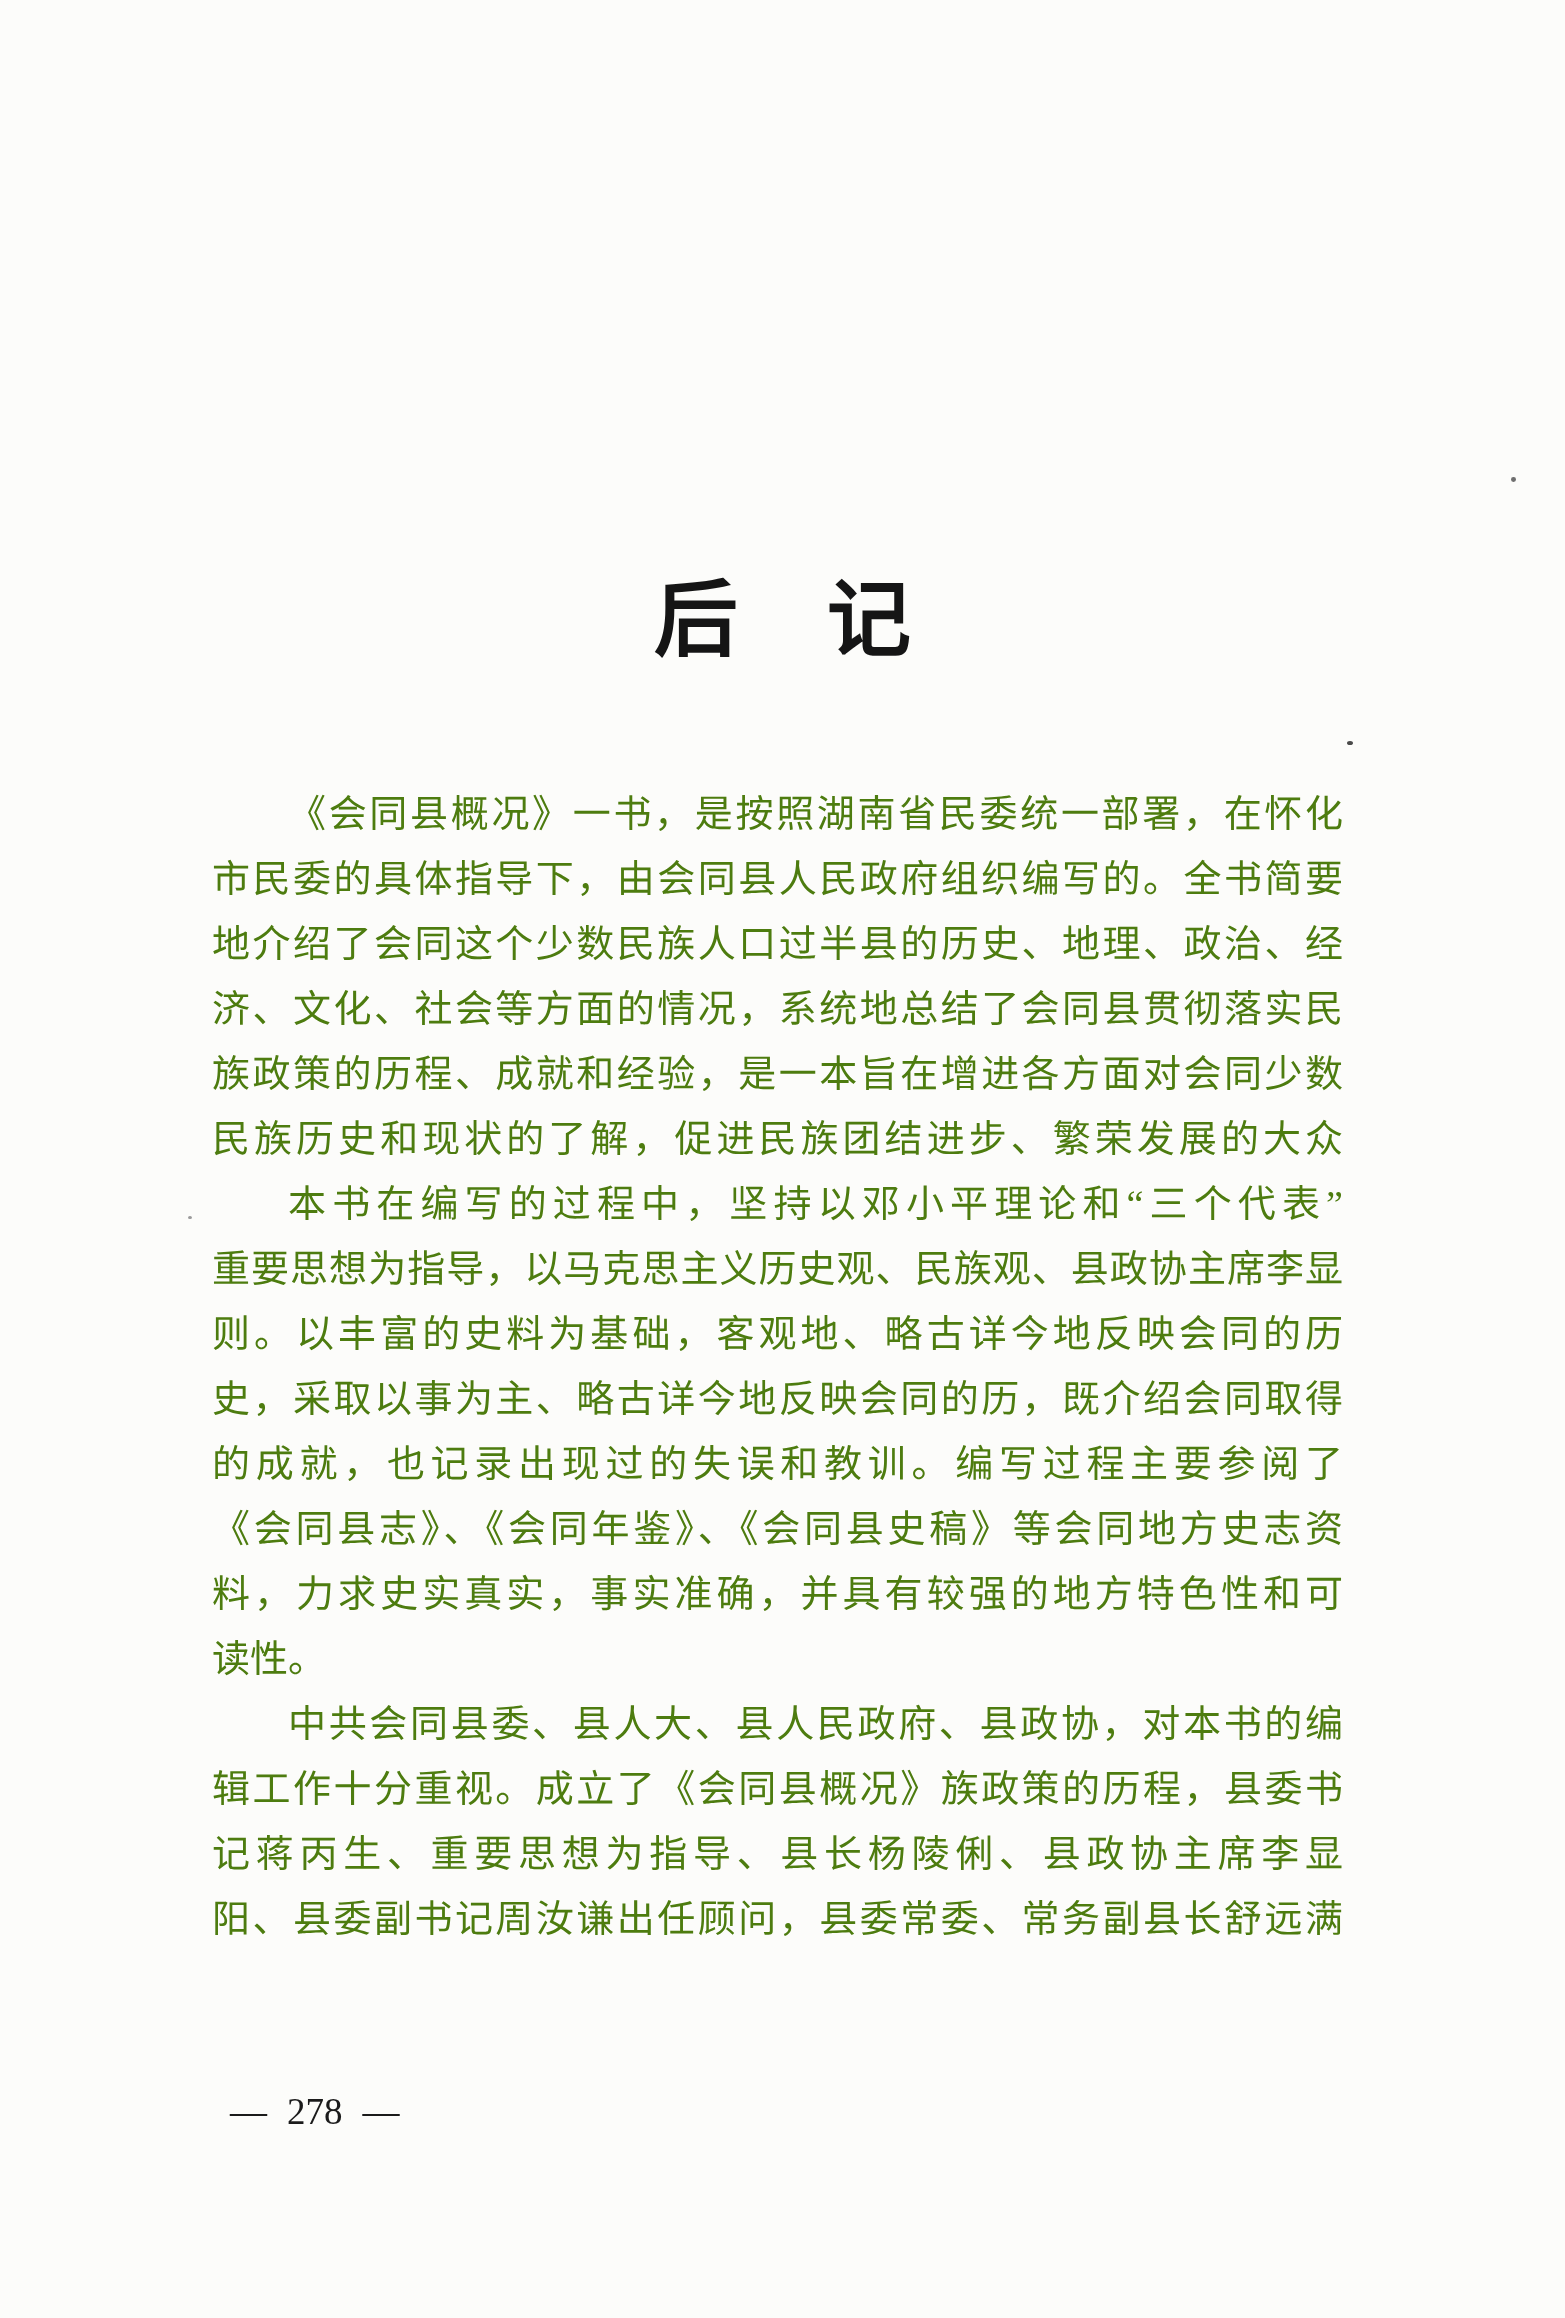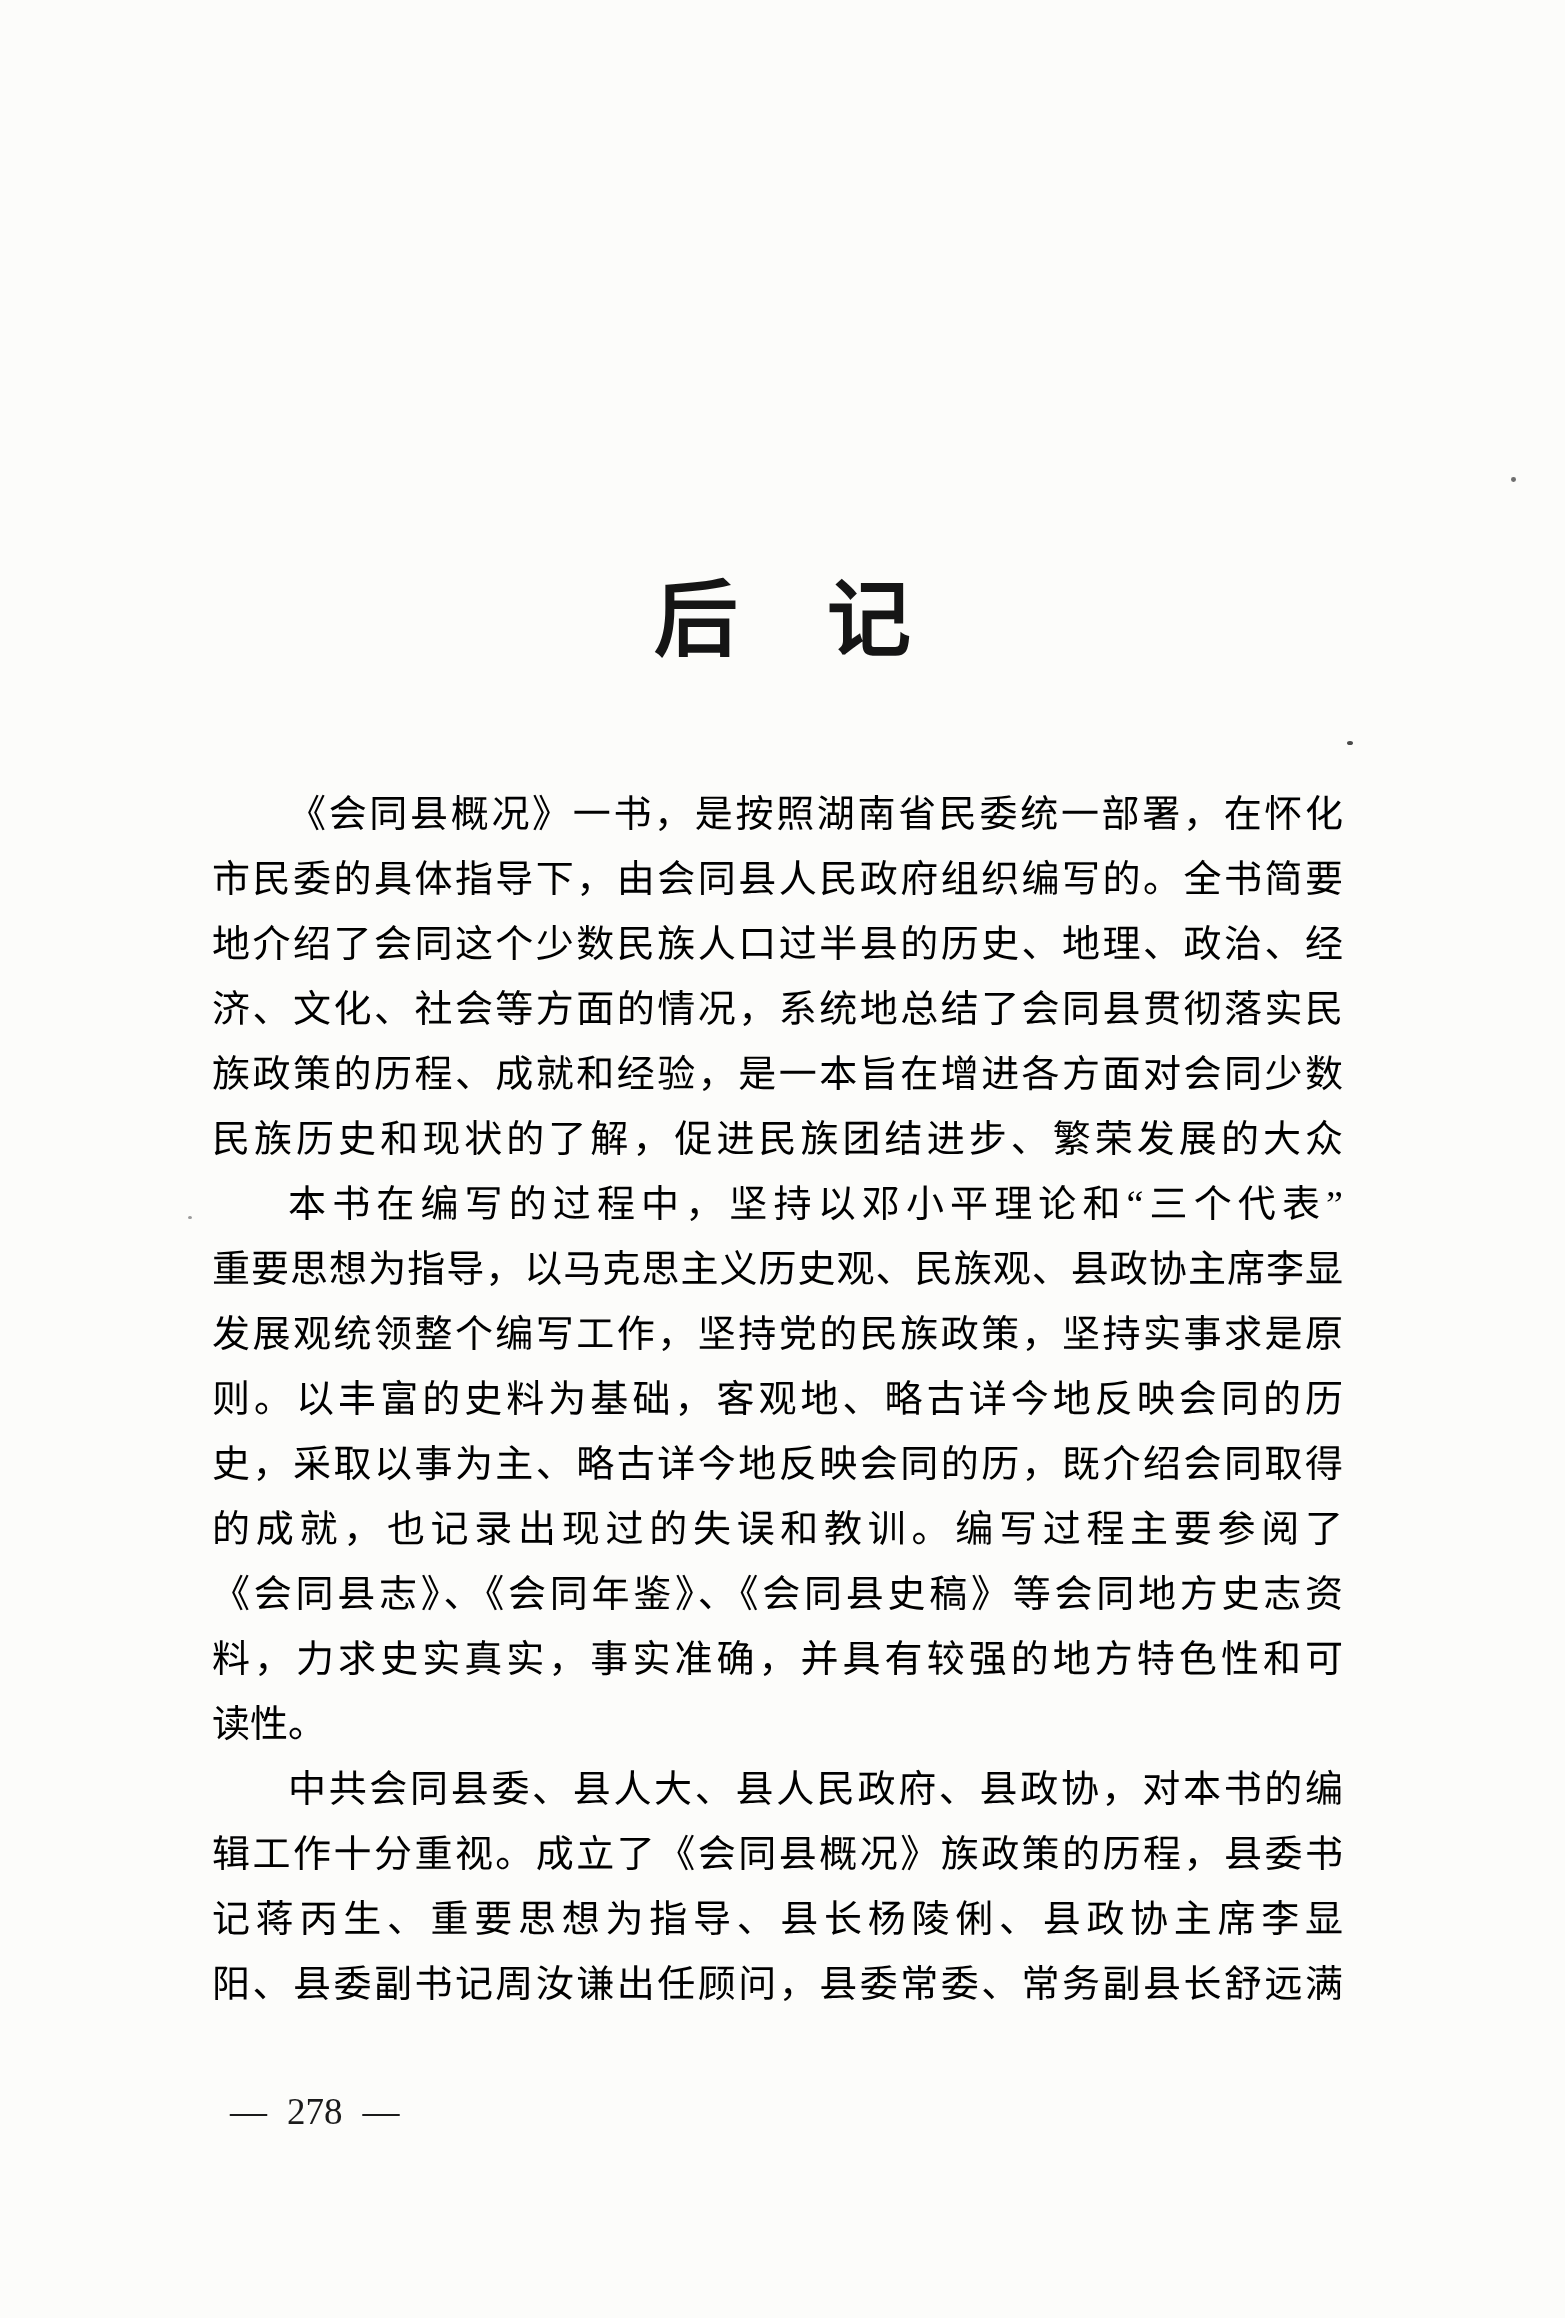--- a/index.html
+++ b/index.html
@@ -31,21 +31,21 @@
     color: #151515;
   }
   
   .body-text {
     position: absolute;
     left: 212px;
     top: 782px;
     width: 1131px;
     font-size: 38px;
     line-height: 65px;
-    color: #000000;
+    color: #4d7c0f;
   }
   .paragraph { margin: 0; }
   .line {
     display: block;
     text-align: justify;
     text-align-last: justify;
     height: 65px;
     overflow: hidden;
   }
   .line.indent { text-indent: 2em; }
@@ -89,21 +89,20 @@
       <span class="line">市民委的具体指导下，由会同县人民政府组织编写的。全书简要</span>
       <span class="line">地介绍了会同这个少数民族人口过半县的历史、地理、政治、经</span>
       <span class="line">济、文化、社会等方面的情况，系统地总结了会同县贯彻落实民</span>
       <span class="line">族政策的历程、成就和经验，是一本旨在增进各方面对会同少数</span>
       <span class="line">民族历史和现状的了解，促进民族团结进步、繁荣发展的大众</span>
     </div>
 
     <div class="paragraph">
       <span class="line indent">本书在编写的过程中，坚持以邓小平理论和“三个代表”</span>
       <span class="line">重要思想为指导，以马克思主义历史观、民族观、县政协主席李显</span>
-      <span class="line">发展观统领整个编写工作，坚持党的民族政策，坚持实事求是原</span>
       <span class="line">则。以丰富的史料为基础，客观地、略古详今地反映会同的历</span>
       <span class="line">史，采取以事为主、略古详今地反映会同的历，既介绍会同取得</span>
       <span class="line">的成就，也记录出现过的失误和教训。编写过程主要参阅了</span>
       <span class="line">《会同县志》、《会同年鉴》、《会同县史稿》等会同地方史志资</span>
       <span class="line">料，力求史实真实，事实准确，并具有较强的地方特色性和可</span>
       <span class="line short">读性。</span>
     </div>
 
     <div class="paragraph">
       <span class="line indent">中共会同县委、县人大、县人民政府、县政协，对本书的编</span>

